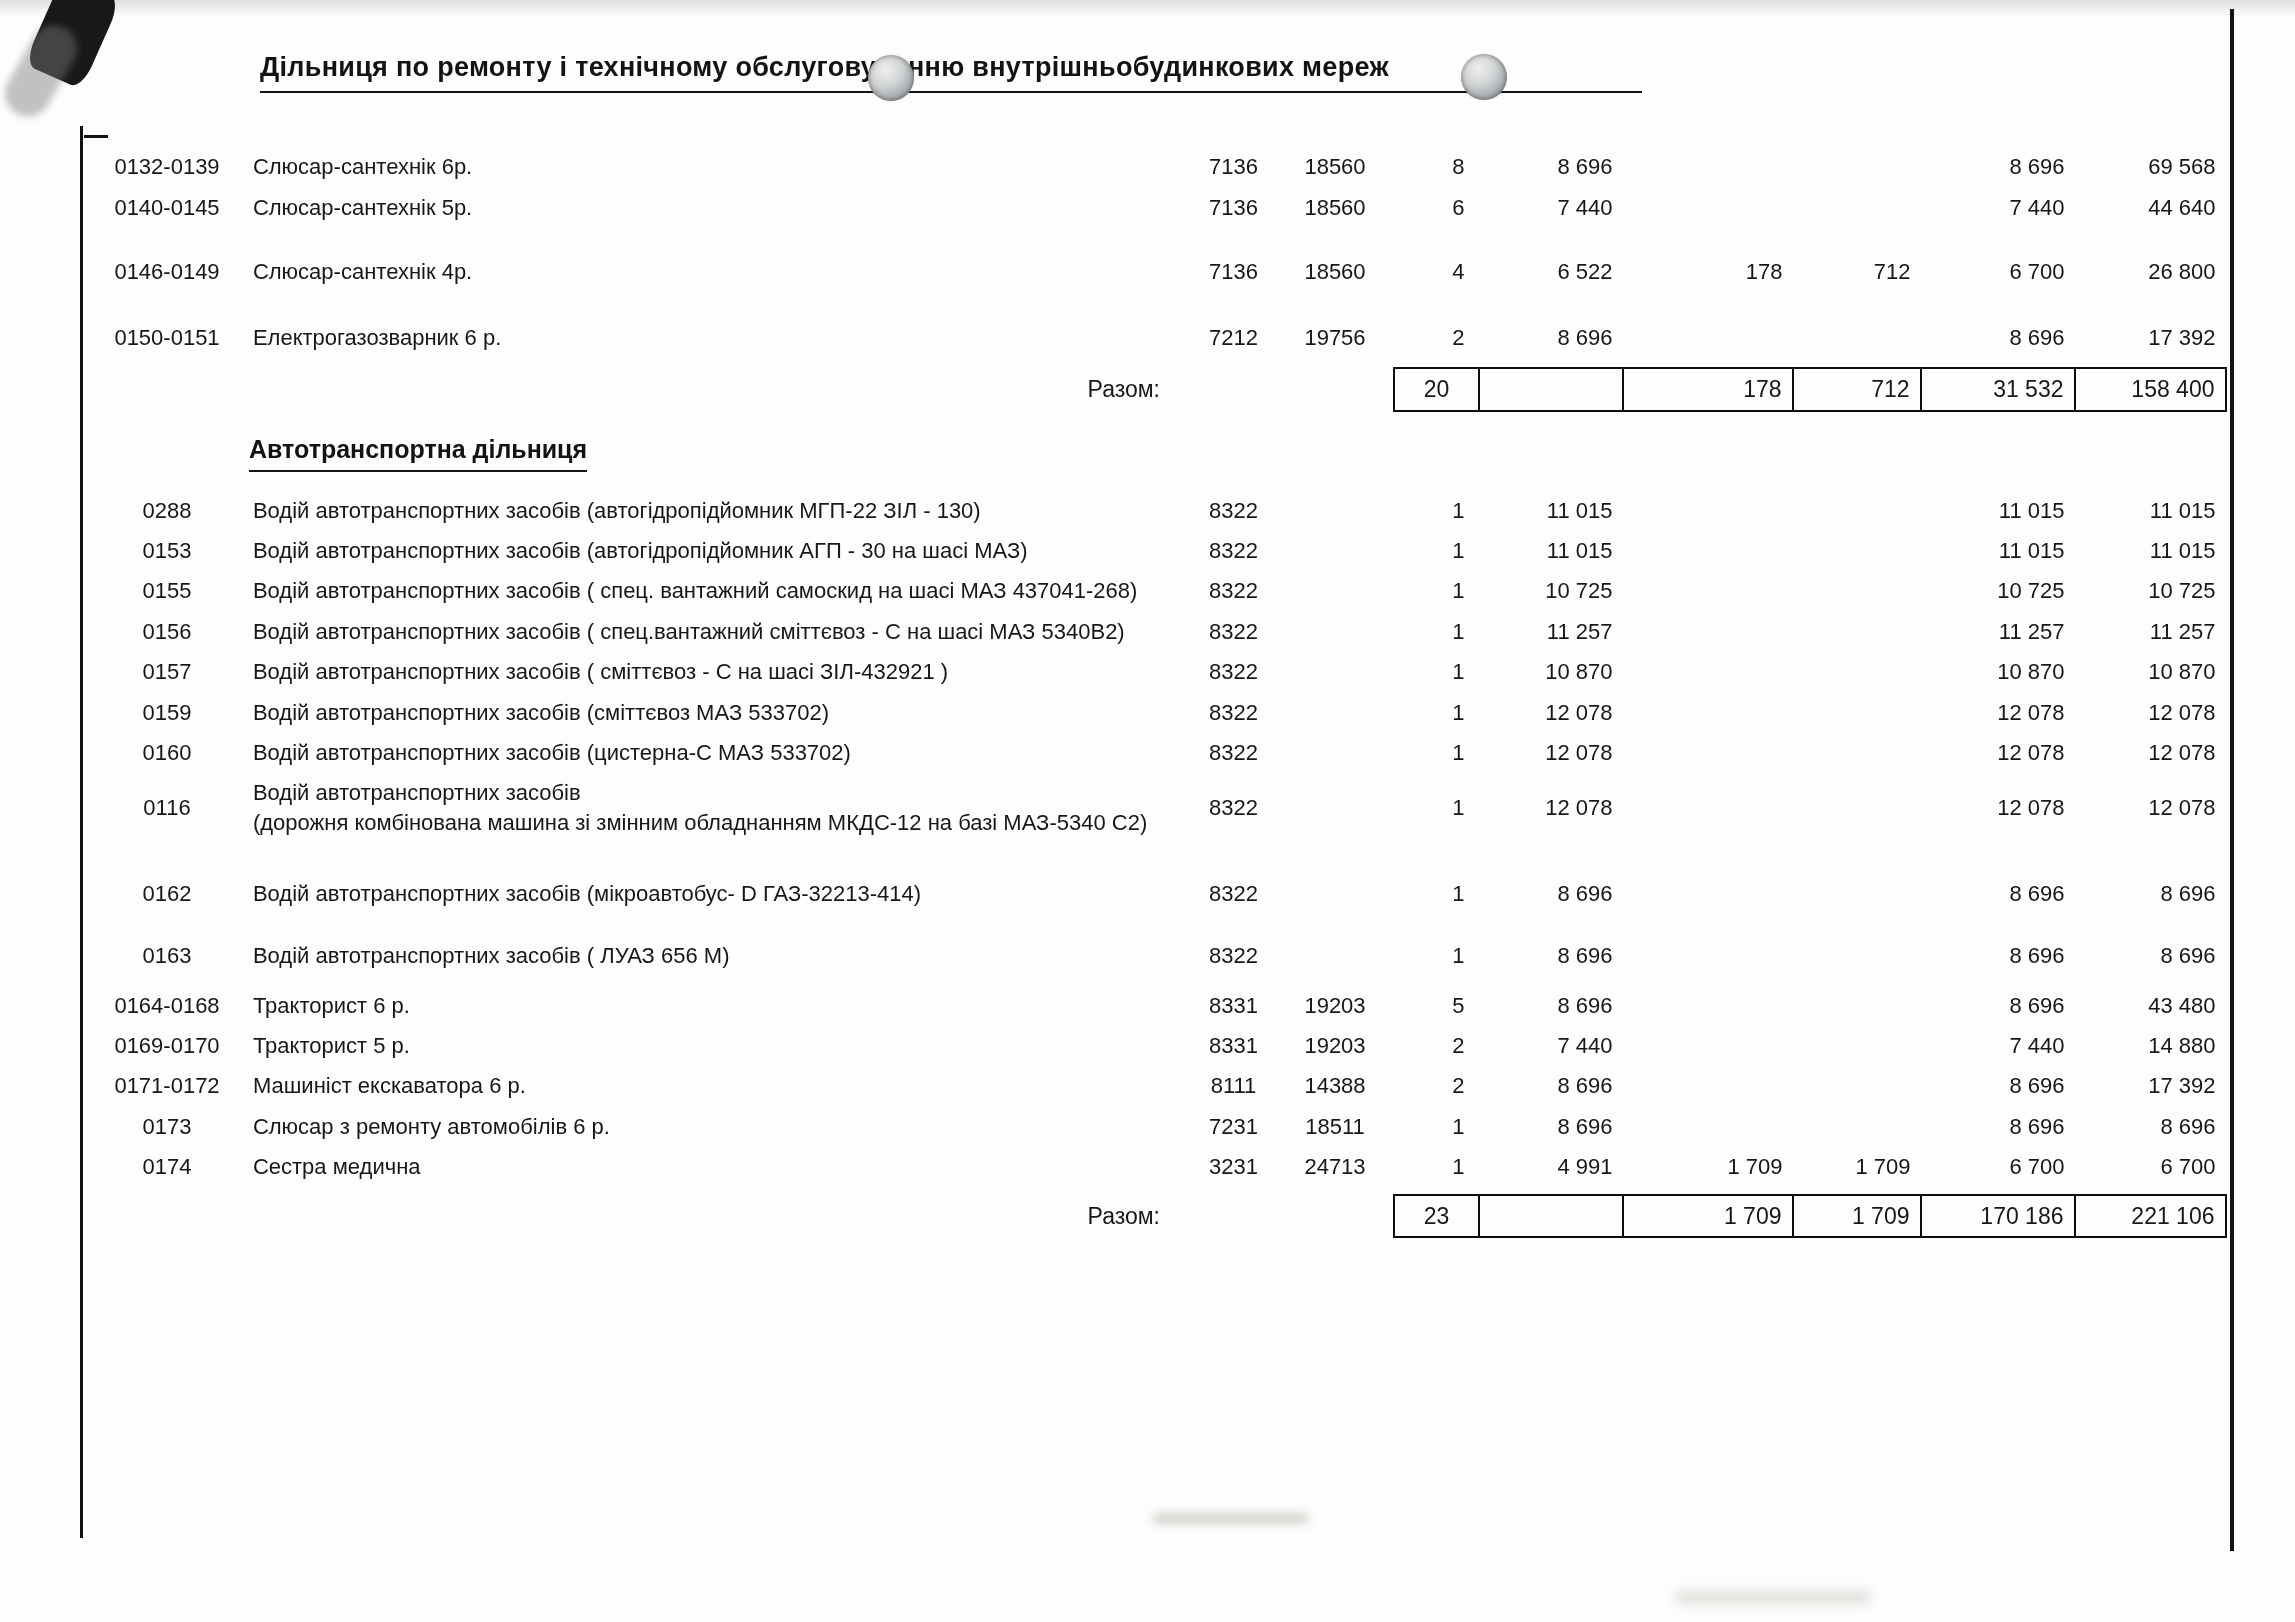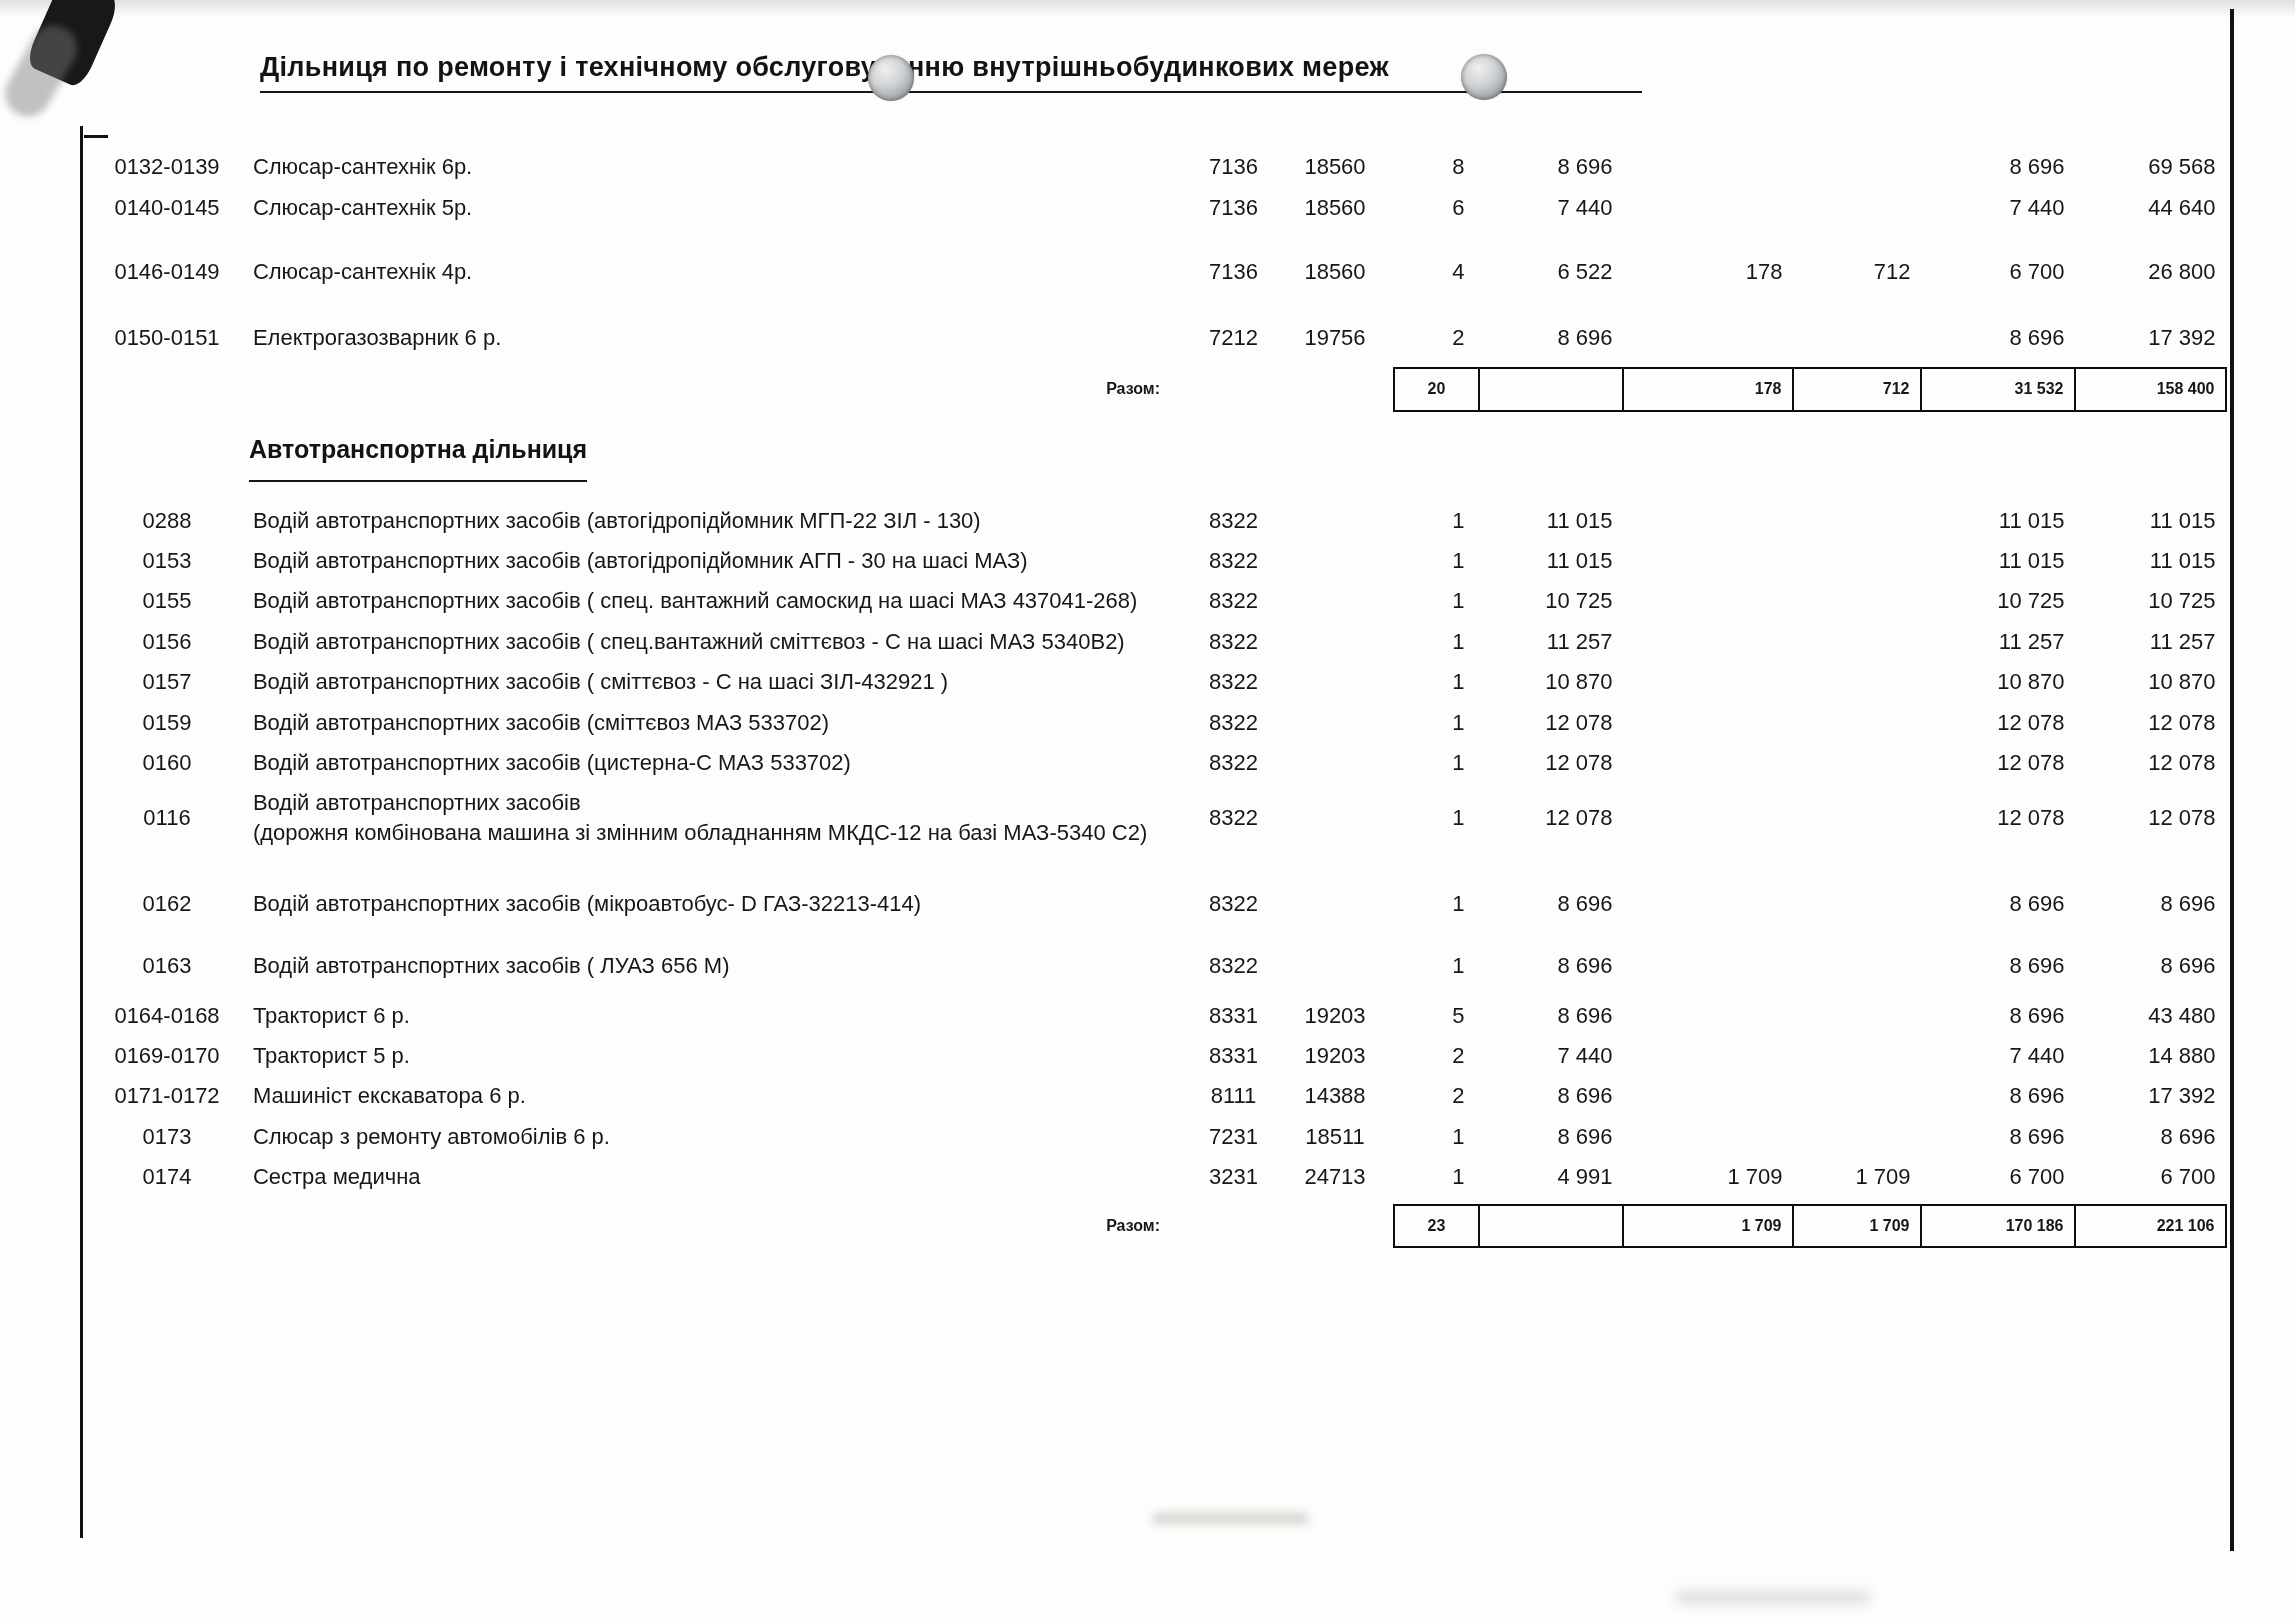--- a/index.html
+++ b/index.html
@@ -40,28 +40,28 @@
   .content{position:absolute;left:85px;top:147px;width:2140px;}
   table{border-collapse:collapse;table-layout:fixed;width:2140px;}
   td{font-size:22px;line-height:30px;padding:5.2px 3.9px;vertical-align:middle;color:#171717;}
   tr.spacer td{padding:0;line-height:0;font-size:0;}
   .c-code{text-align:center;}
   .c-title{text-align:left;white-space:pre-line;padding-right:23.6px;}
   .c-kp{text-align:center;}
   .c-zk{text-align:center;}
   .c-num{text-align:right;padding-right:10.5px;}
   .c-count{padding-right:14.4px;}
-  tr.totals td{font-weight:bold;font-size:16px;}
+  tr.totals td{font-weight:normal;font-size:23px;}
   tr.totals .t-label{text-align:right;padding-right:31px;}
   tr.totals .c-count{text-align:center;padding-right:3.9px;}
   td.boxed{border:2.6px solid #0d0d0d;}
   .section-heading{
     display:inline-block;margin:23.6px 0 18.3px 164px;
     font-size:25px;font-weight:bold;color:#131313;
-    border-bottom:2.6px solid #151515;padding-bottom:16px;
+    border-bottom:2.6px solid #151515;padding-bottom:6px;
   }
 </style>
 </head>
 <body>
 
 <div class="page">
 
   <div class="top-shade"></div>
   <div class="corner-smudge"></div>
   <div class="corner-smudge2"></div>

